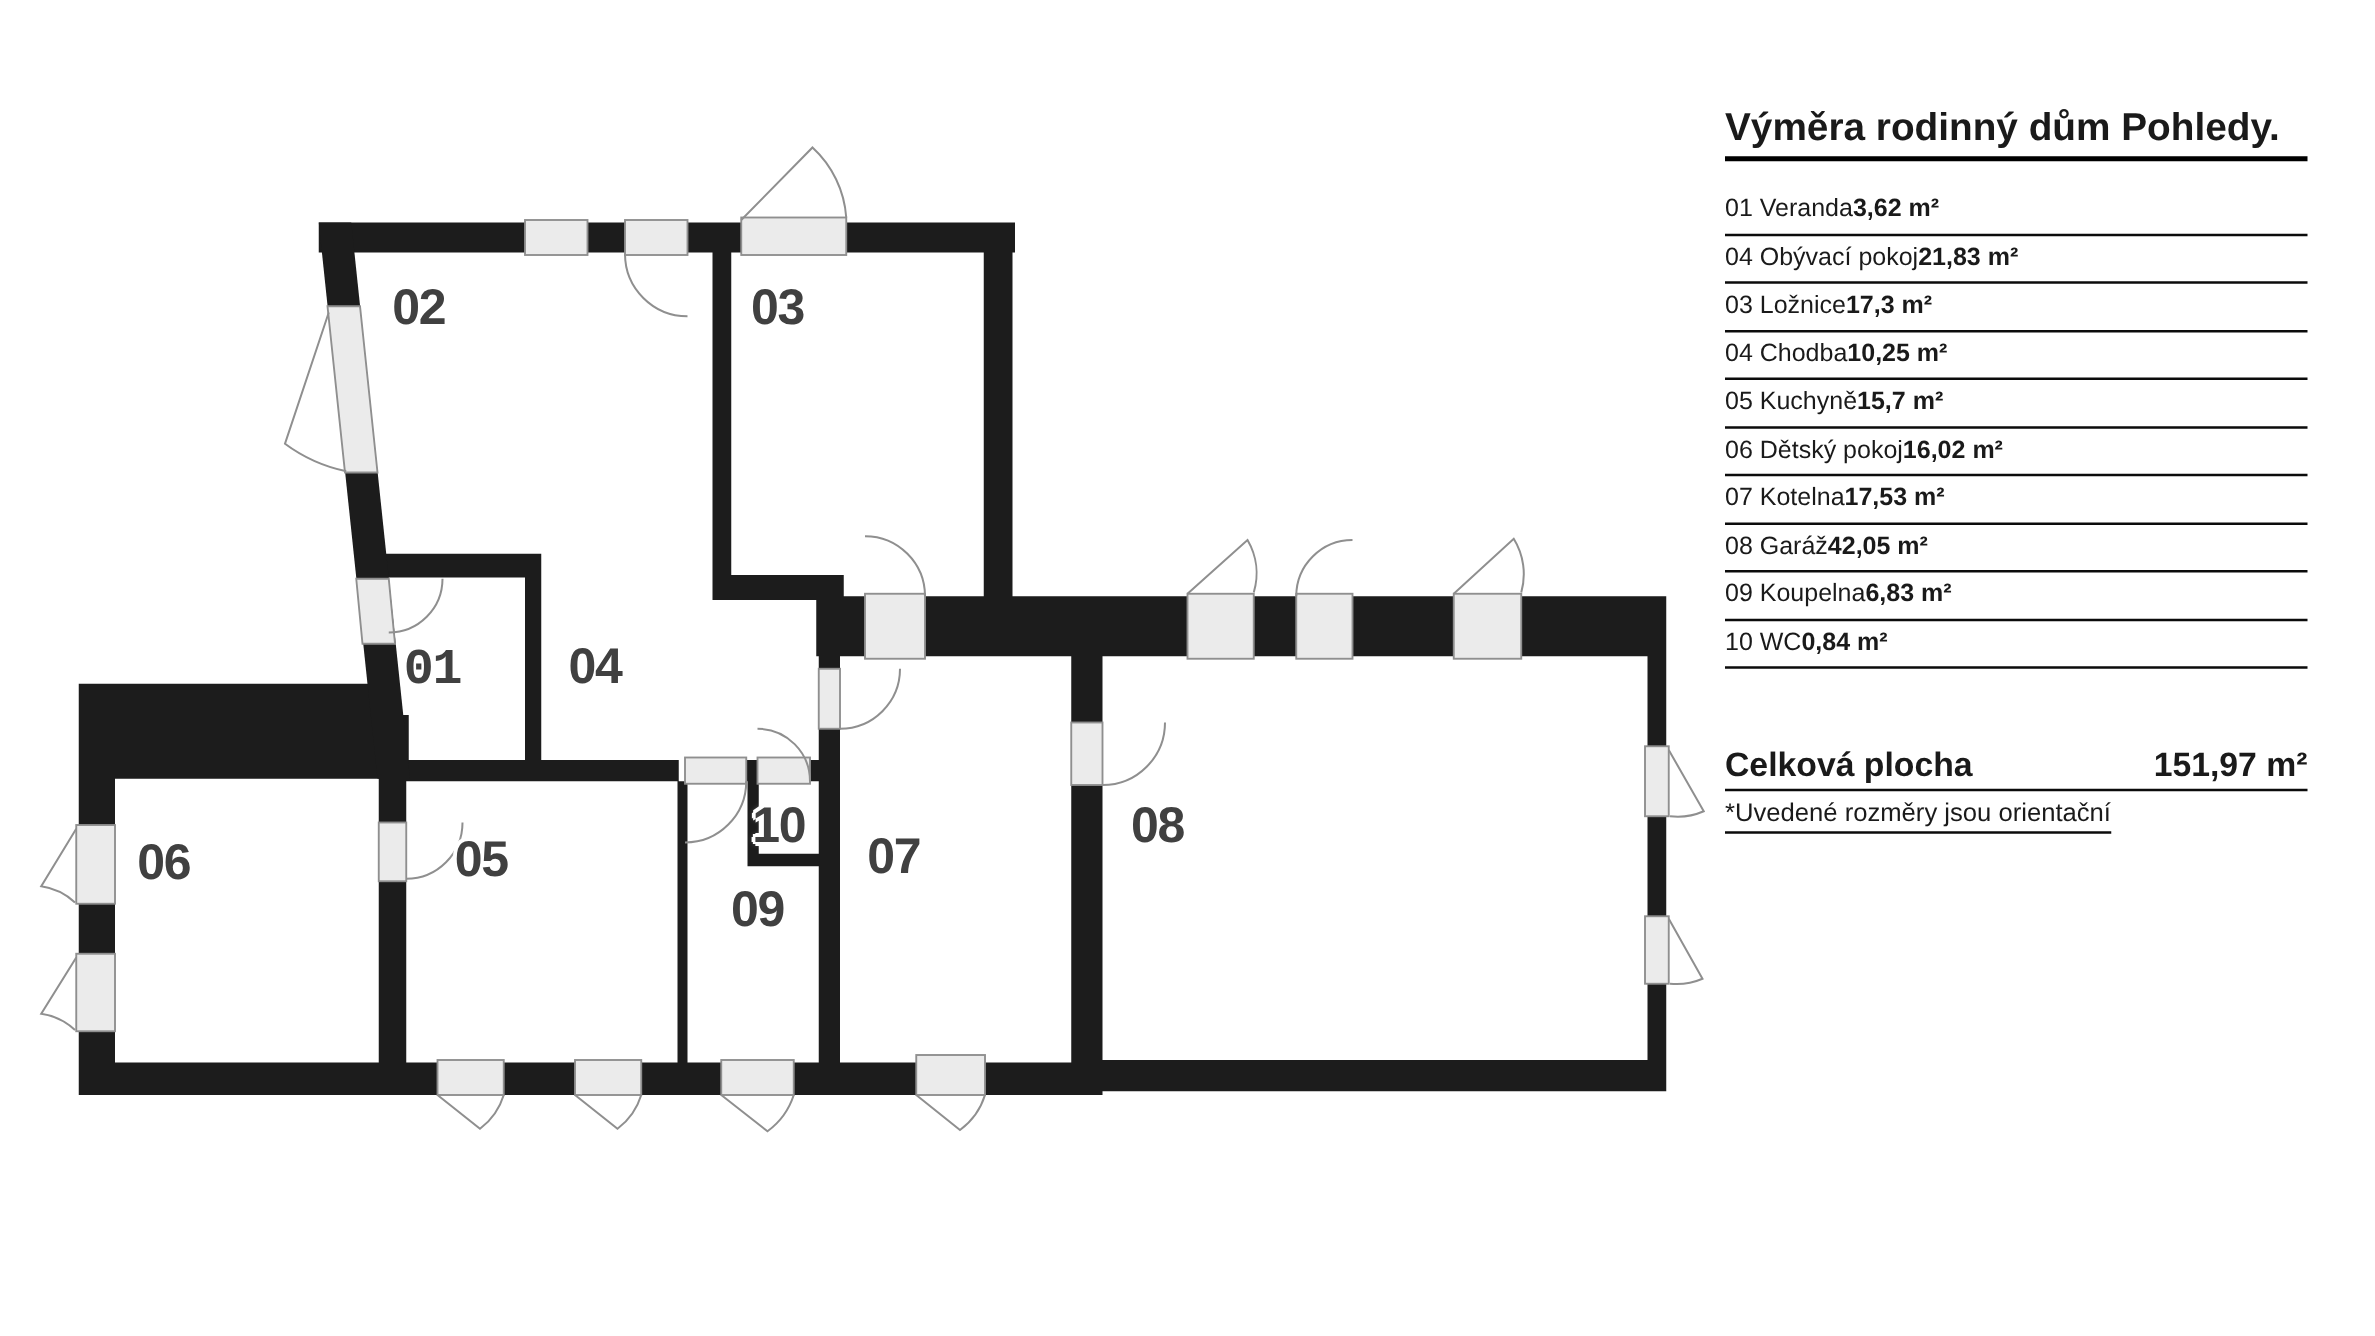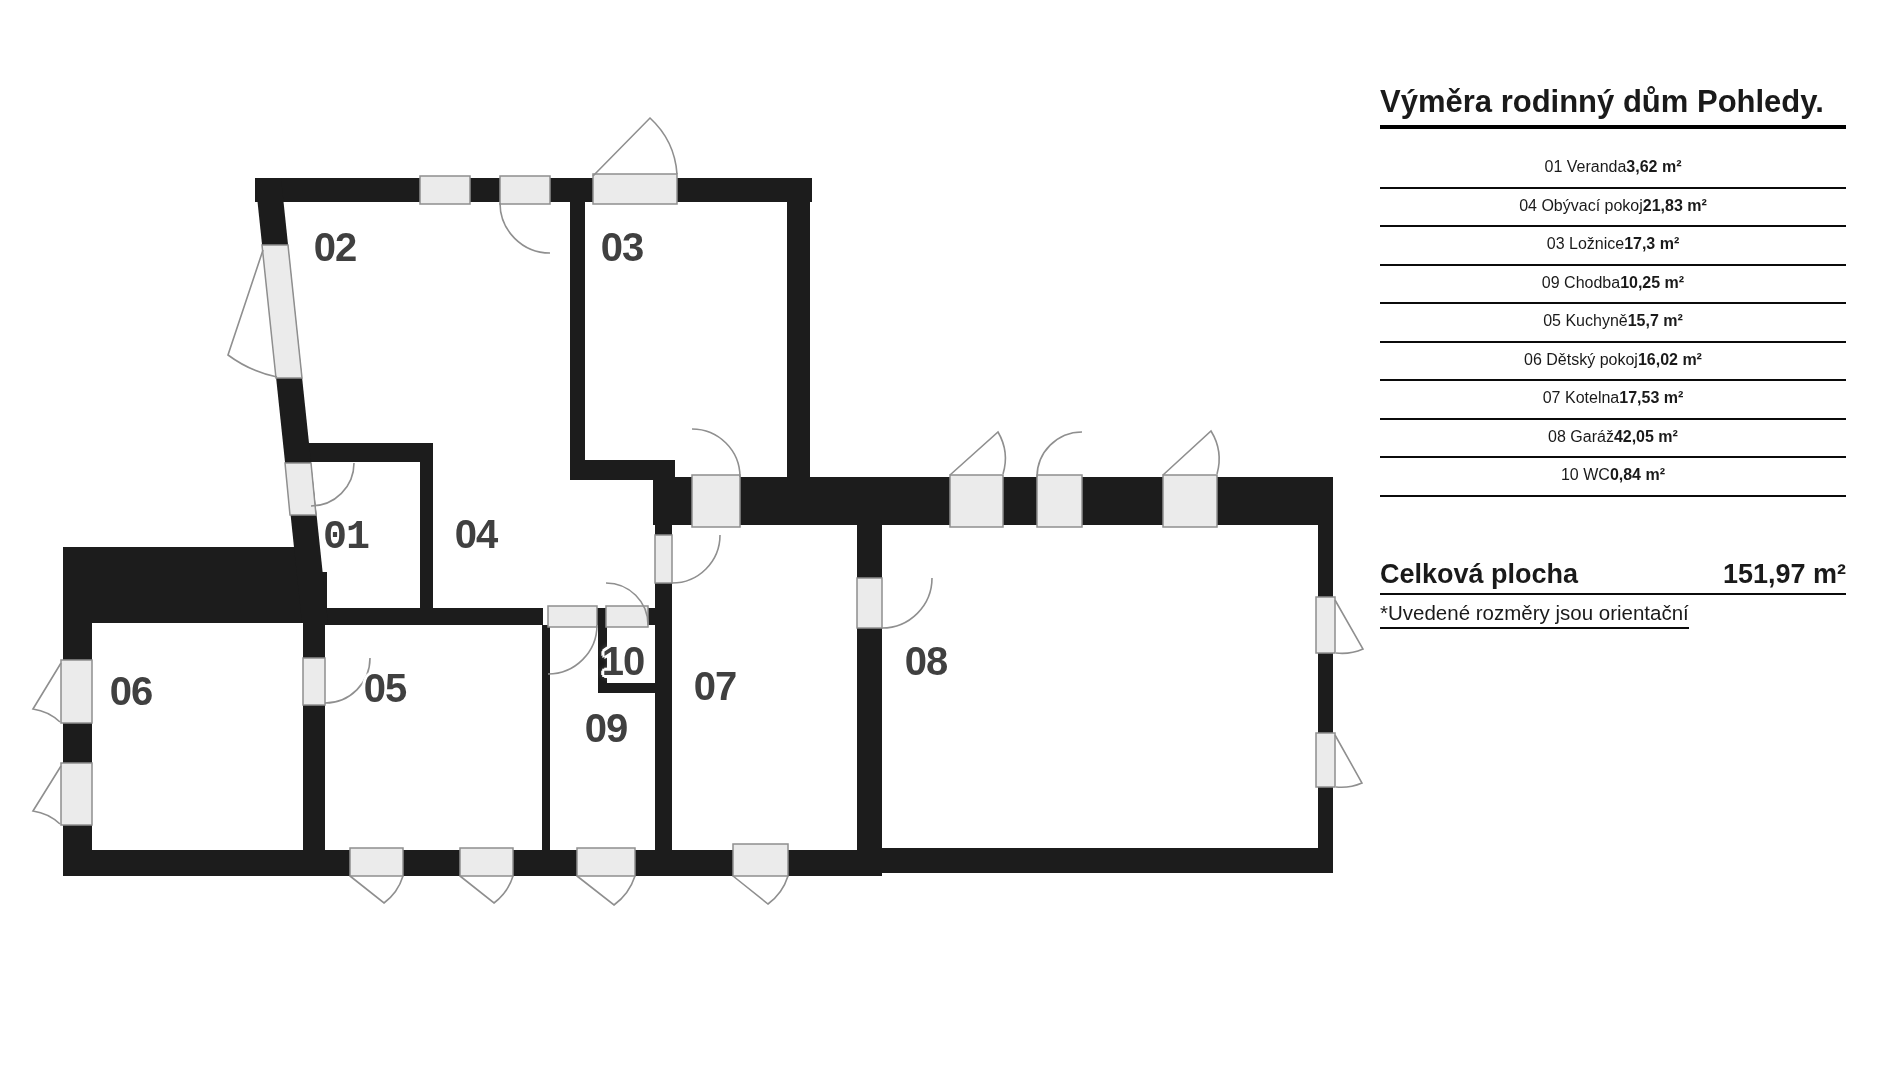--- a/index.html
+++ b/index.html
@@ -8,23 +8,23 @@
   #plan{position:absolute;left:0;top:0;width:1900px;height:1069px;}
   .room-label{position:absolute;transform:translate(-50%,-50%);
       font-size:40px;font-weight:800;letter-spacing:-1px;color:#404040;
       text-shadow:-3px 0 0 #fff,3px 0 0 #fff,0 -3px 0 #fff,0 3px 0 #fff,
                   -2px -2px 0 #fff,2px -2px 0 #fff,-2px 2px 0 #fff,2px 2px 0 #fff,
                   0 0 6px #fff;}
   #legend{position:absolute;left:1380px;top:84px;width:466px;}
   #legend-title{font-size:31px;font-weight:700;border-bottom:4px solid #000;
       padding-bottom:5px;white-space:nowrap;}
   #legend-rows{margin-top:21px;}
-  .legend-row{display:flex;justify-content:center;align-items:baseline;
+  .legend-row{display:flex;justify-content:flex-start;align-items:baseline;
       height:36.5px;line-height:34px;border-bottom:2px solid #0b0b0b;
-      font-size:16px;}
+      font-size:20px;}
   .legend-row .row-name{font-weight:400;}
   .legend-row .row-area{font-weight:700;}
   #total-row{display:flex;justify-content:space-between;align-items:baseline;
       margin-top:62px;border-bottom:2px solid #0b0b0b;padding-bottom:3px;
       font-size:27px;font-weight:700;}
   #legend-note{display:inline-block;margin-top:6px;font-size:20.5px;
       border-bottom:2px solid #0b0b0b;padding-bottom:2px;}
 </style>
 </head>
 <body>
@@ -136,21 +136,21 @@
     <span class="row-name">04 Obývací pokoj</span>
     <span class="row-area">21,83 m²</span>
   </div>
 
   <div class="legend-row">
     <span class="row-name">03 Ložnice</span>
     <span class="row-area">17,3 m²</span>
   </div>
 
   <div class="legend-row">
-    <span class="row-name">09 Chodba</span>
+    <span class="row-name">04 Chodba</span>
     <span class="row-area">10,25 m²</span>
   </div>
 
   <div class="legend-row">
     <span class="row-name">05 Kuchyně</span>
     <span class="row-area">15,7 m²</span>
   </div>
 
   <div class="legend-row">
     <span class="row-name">06 Dětský pokoj</span>
@@ -160,20 +160,24 @@
   <div class="legend-row">
     <span class="row-name">07 Kotelna</span>
     <span class="row-area">17,53 m²</span>
   </div>
 
   <div class="legend-row">
     <span class="row-name">08 Garáž</span>
     <span class="row-area">42,05 m²</span>
   </div>
 
+  <div class="legend-row">
+    <span class="row-name">09 Koupelna</span>
+    <span class="row-area">6,83 m²</span>
+  </div>
 
   <div class="legend-row">
     <span class="row-name">10 WC</span>
     <span class="row-area">0,84 m²</span>
   </div>
 </div>
 
   <div id="total-row">
     <span>Celková plocha</span>
     <span>151,97 m²</span>

